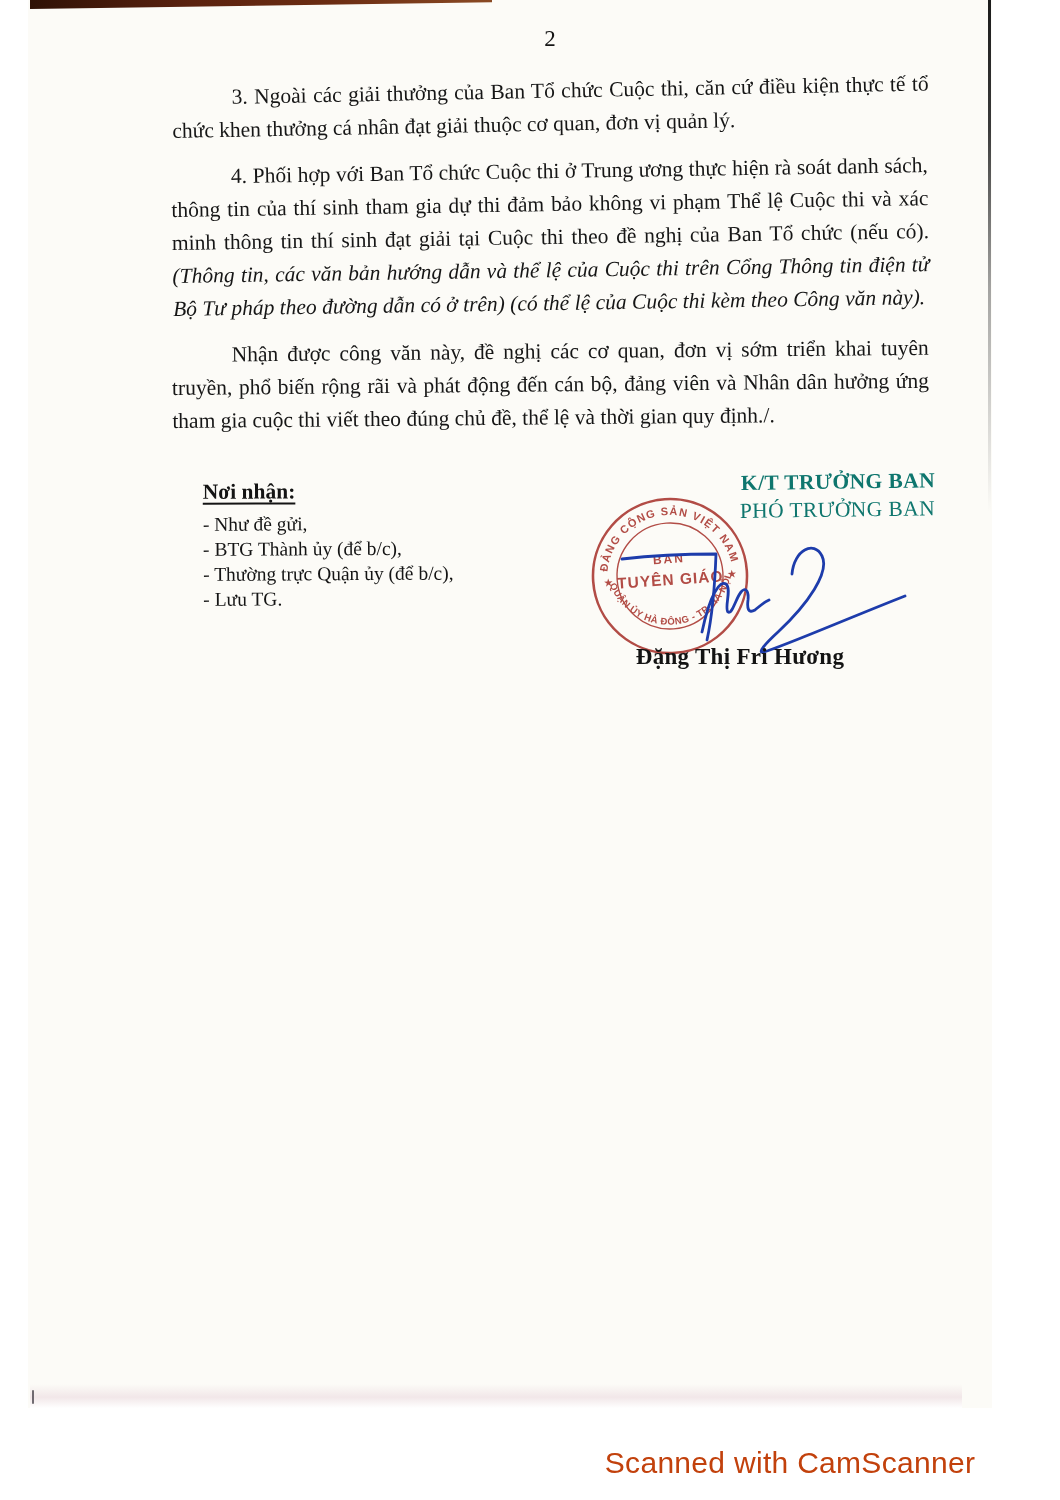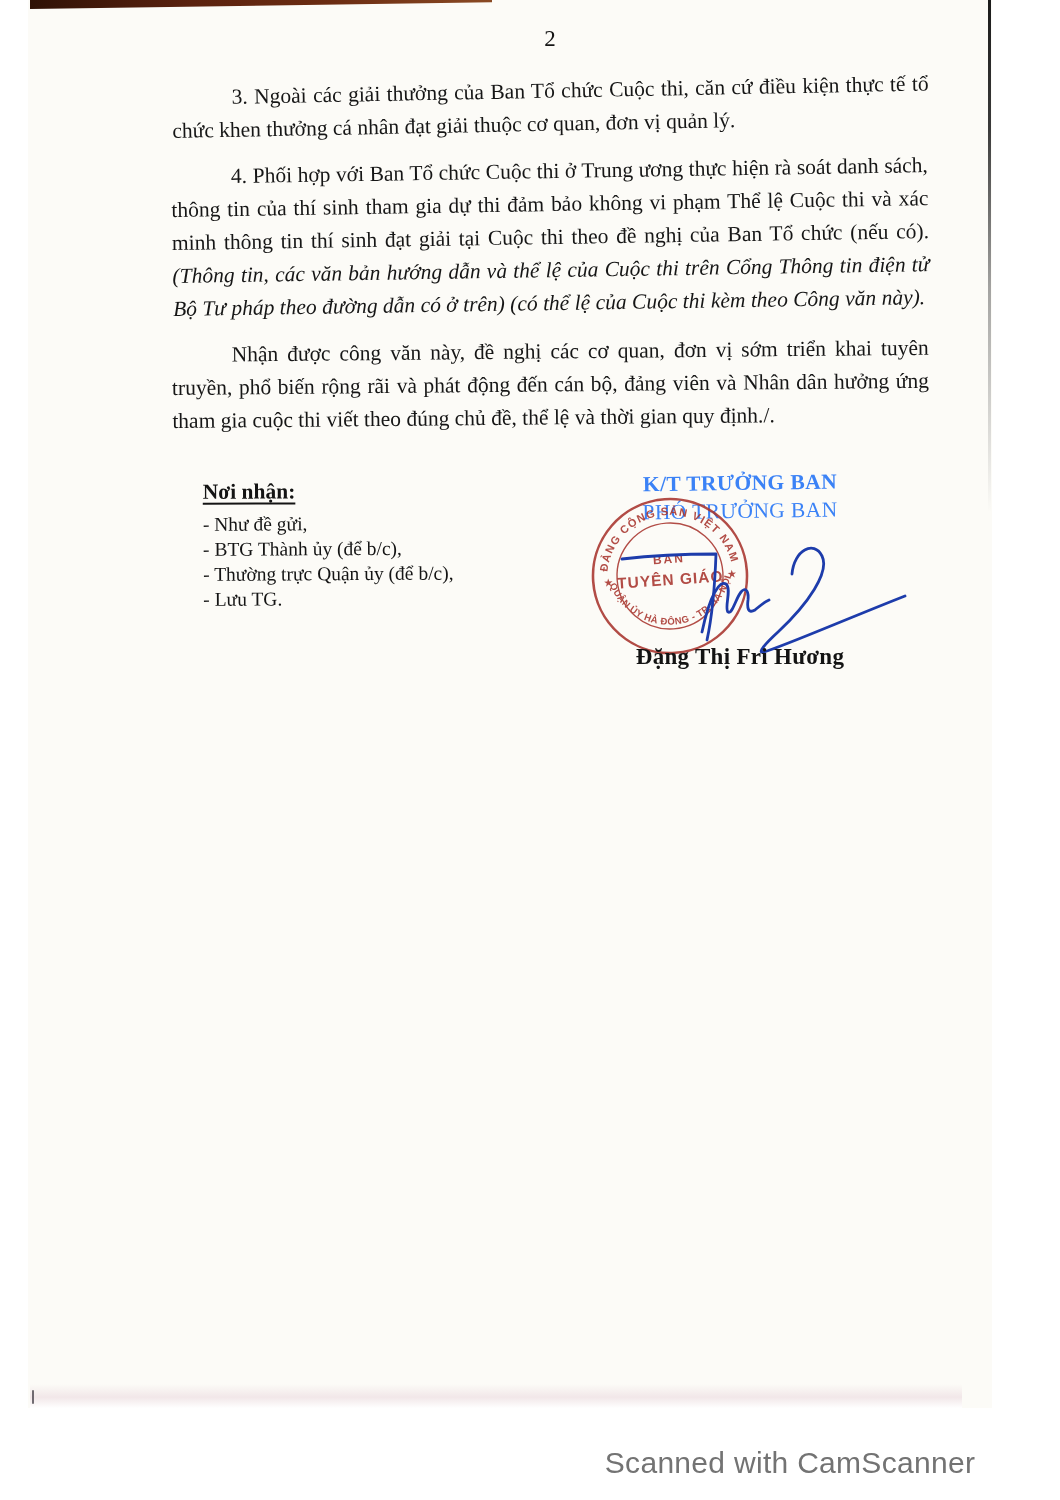--- a/index.html
+++ b/index.html
@@ -46,40 +46,40 @@
   .recipients{
     position:absolute;left:203px;top:479px;width:330px;color:#141414;
     transform:rotate(-0.3deg);
   }
   .recipients-heading{
     font-weight:bold;font-size:21.5px;text-decoration:underline;
     text-underline-offset:4px;margin-bottom:7px;
   }
   .recipients-item{font-size:19.5px;line-height:25px;}
   .signing-block{
-    position:absolute;left:545px;top:471px;width:390px;text-align:center;color:#3b82f6;
+    position:absolute;left:545px;top:471px;width:390px;text-align:right;color:#0f766e;
   }
   .sig-title1{font-size:21.5px;font-weight:bold;letter-spacing:.4px;transform:rotate(-0.8deg);}
   .sig-title2{font-size:21.5px;letter-spacing:.4px;margin-top:3px;transform:rotate(-0.8deg);}
   .signer-name{
     position:absolute;left:545px;top:644px;width:390px;text-align:center;
     font-size:23px;font-weight:bold;color:#131313;letter-spacing:.3px;
   }
   .stamp{
     position:absolute;left:590px;top:496px;width:160px;height:160px;
     color:#a8352e;opacity:.88;transform:rotate(-4deg);
     font-family:"Liberation Sans","DejaVu Sans",sans-serif;
   }
   .signature-svg{
     position:absolute;left:598px;top:532px;width:320px;height:128px;
   }
   .watermark{
     position:absolute;left:580px;top:1446px;width:420px;text-align:center;
     font-family:"Liberation Sans","DejaVu Sans",sans-serif;
-    font-size:30px;color:#737373;letter-spacing:.3px;
+    font-size:30px;color:#c2410c;letter-spacing:.3px;
   }
 </style>
 </head>
 <body>
 
 <div class="scan-page"></div>
 <div class="binding-strip"></div>
 <div class="page-edge-right"></div>
 <div class="scan-bottom-band"></div>
 <div class="scan-bottom-tick"></div>

